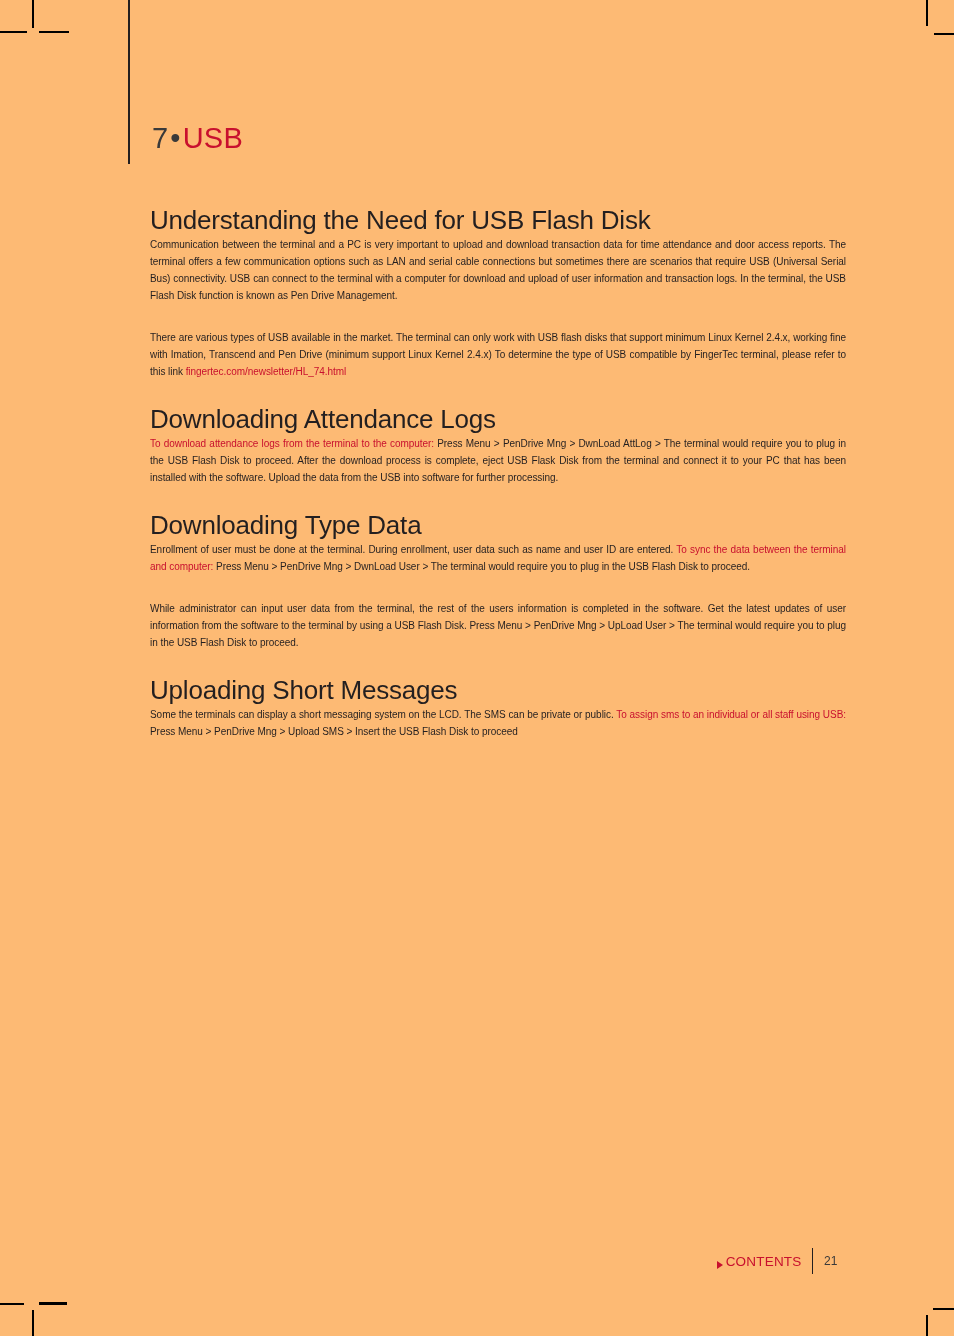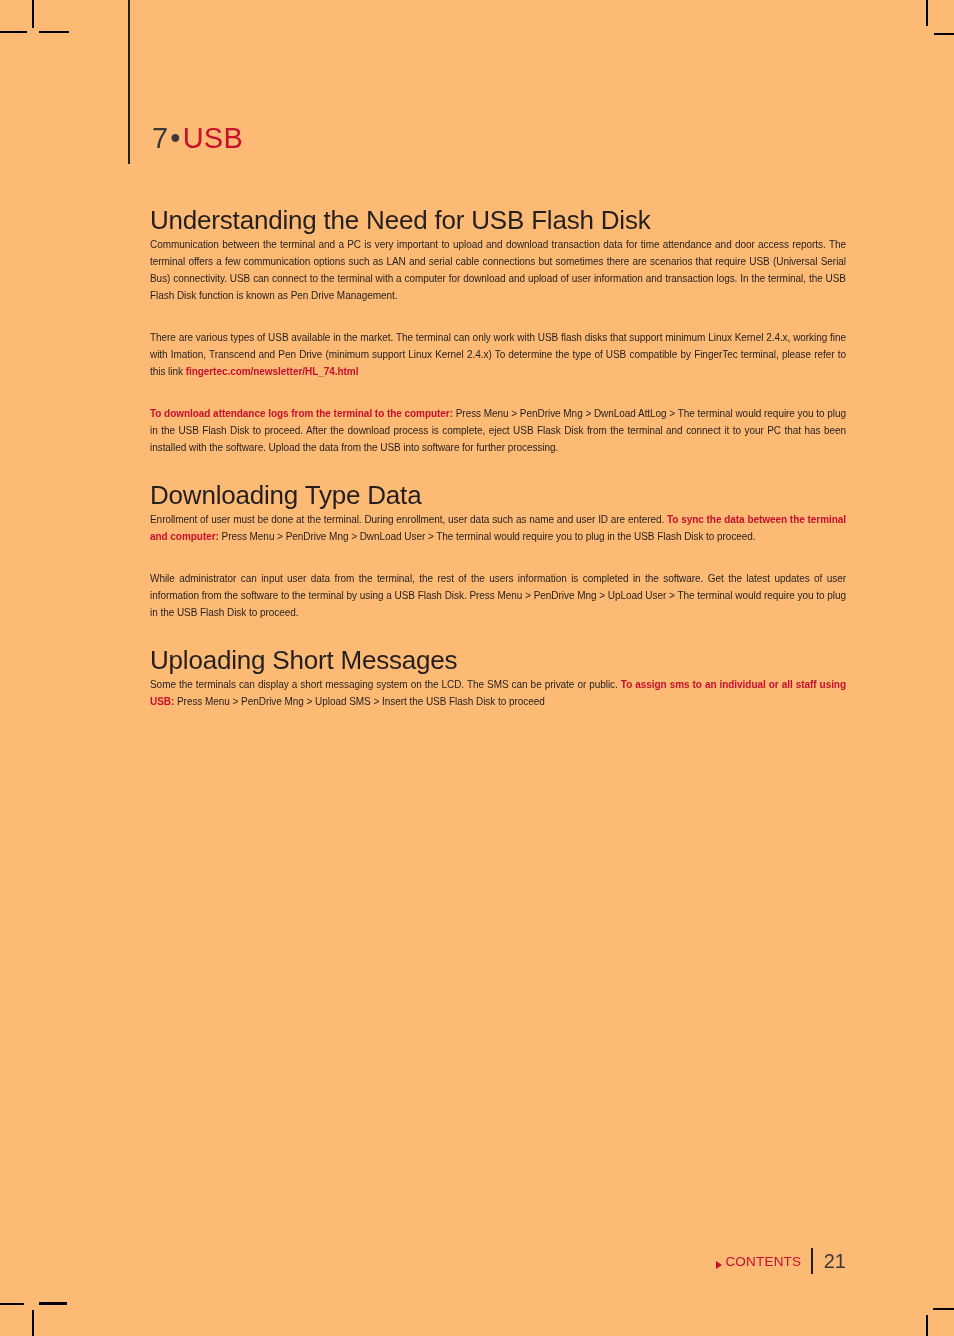--- a/index.html
+++ b/index.html
@@ -80,21 +80,21 @@
     font-size: 10px;
     line-height: 17px;
     text-align: justify;
     text-justify: inter-word;
     color: #231f20;
     letter-spacing: -0.05px;
   }
   p.body.lastline-left { text-align-last: left; }
 
   .sec { margin-bottom: 25px; }
-  .red { color: #c8102e; font-weight: bold; }
+  .red { color: #c8102e; }
 
   
   .footer {
     position: absolute;
     left: 150px;
     top: 1248px;
     width: 696px;
     height: 30px;
   }
   .footer-inner {
@@ -123,21 +123,21 @@
     border-bottom: 4.5px solid transparent;
     margin-right: 3px;
   }
   .footer-div {
     width: 1.5px;
     height: 26px;
     background: #231f20;
   }
   .page-num {
     color: #3a3a3a;
-    font-size: 20px;
+    font-size: 12px;
     padding-left: 11px;
     min-width: 22px;
   }
 </style>
 </head>
 <body>
 
 <div class="page">
 
   <div class="crop crop-tl-v"></div>
@@ -161,20 +161,21 @@
     <div class="sec">
       <h2 class="section-heading">Understanding the Need for USB Flash Disk</h2>
       <p class="body lastline-left">Communication between the terminal and a PC is very important to upload and download transaction data for time attendance and door access reports. The terminal offers a few communication options such as LAN and serial cable connections but sometimes there are scenarios that require USB (Universal Serial Bus) connectivity. USB can connect to the terminal with a computer for download and upload of user information and transaction logs. In the terminal, the USB Flash Disk function is known as Pen Drive Management.</p>
     </div>
 
     <div class="sec">
       <p class="body lastline-left"><span>There are various types of USB available in the market. The terminal can only work with USB flash disks that support minimum Linux Kernel 2.4.x, working fine with Imation, Transcend and Pen Drive (minimum support Linux Kernel 2.4.x) To determine the type of USB compatible by FingerTec terminal, please refer to this link </span><span class="red">fingertec.com/newsletter/HL_74.html</span></p>
     </div>
 
     <div class="sec">
+      <h2 class="section-heading">Downloading Attendance Logs</h2>
       <p class="body lastline-left"><span class="red">To download attendance logs from the terminal to the computer:</span><span> Press Menu &gt; PenDrive Mng &gt; DwnLoad AttLog &gt; The terminal would require you to plug in the USB Flash Disk to proceed. After the download process is complete, eject USB Flask Disk from the terminal and connect it to your PC that has been installed with the software. Upload the data from the USB into software for further processing.</span></p>
     </div>
 
     <div class="sec">
       <h2 class="section-heading">Downloading Type Data</h2>
       <p class="body lastline-left"><span>Enrollment of user must be done at the terminal. During enrollment, user data such as name and user ID are entered. </span><span class="red">To sync the data between the terminal and computer:</span><span> Press Menu &gt; PenDrive Mng &gt; DwnLoad User &gt; The terminal would require you to plug in the USB Flash Disk to proceed.</span></p>
     </div>
 
     <div class="sec">
       <p class="body lastline-left">While administrator can input user data from the terminal, the rest of the users information is completed in the software. Get the latest updates of user information from the software to the terminal by using a USB Flash Disk. Press Menu &gt; PenDrive Mng &gt; UpLoad User &gt; The terminal would require you to plug in the USB Flash Disk to proceed.</p>

